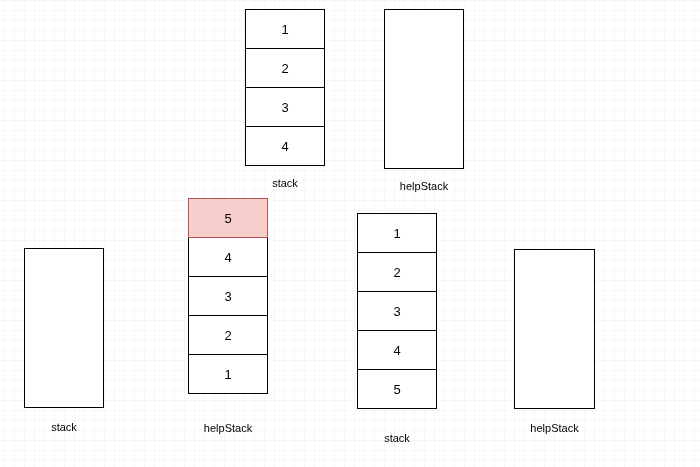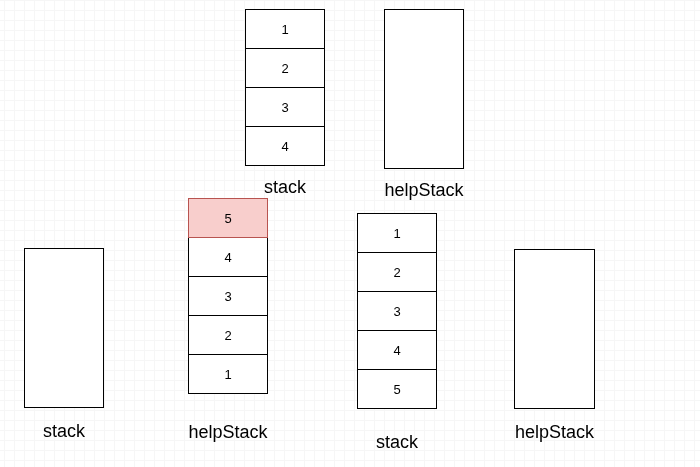--- a/index.html
+++ b/index.html
@@ -44,21 +44,21 @@
     background: var(--highlight-fill);
     border-color: var(--highlight-stroke);
     position: relative; z-index: 1;
   }
   .empty-box {
     width: 80px; height: 160px;
     background: var(--shape-fill);
     border: 1px solid var(--shape-stroke);
   }
   .shape-label {
-    font-size: 18px;
+    font-size: 11px;
     white-space: nowrap;
     text-align: center;
   }
 </style>
 </head>
 <body>
 
 <div class="canvas">
 
   <div class="group" style="left:245px; top:9px;">

